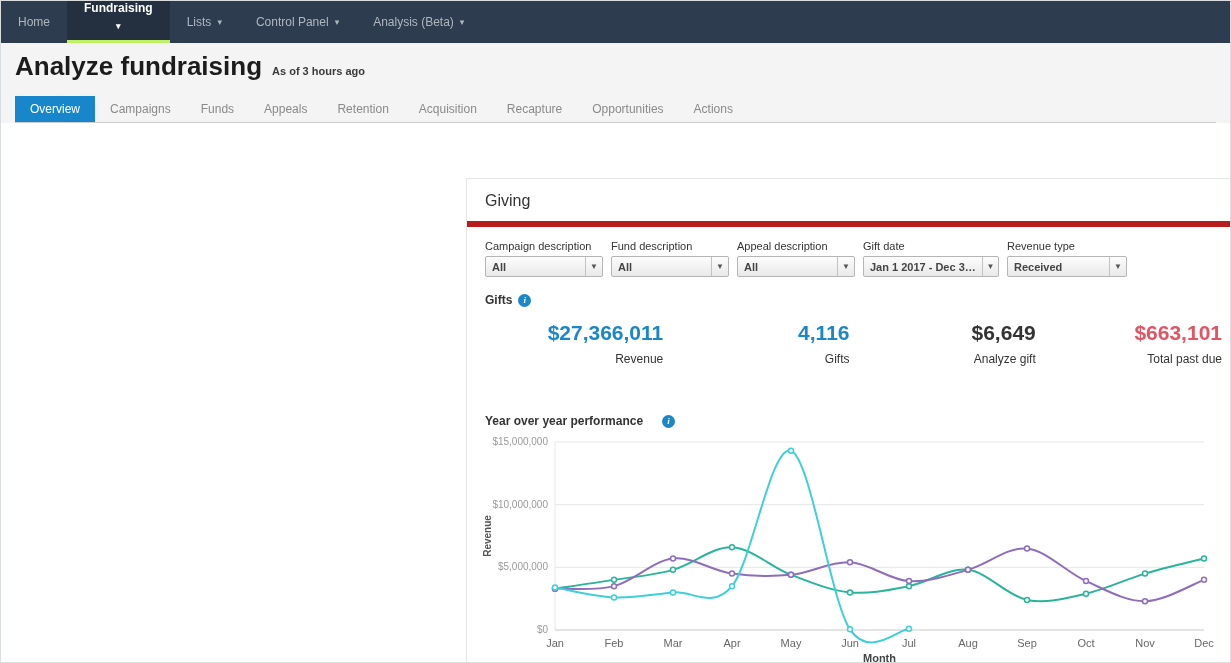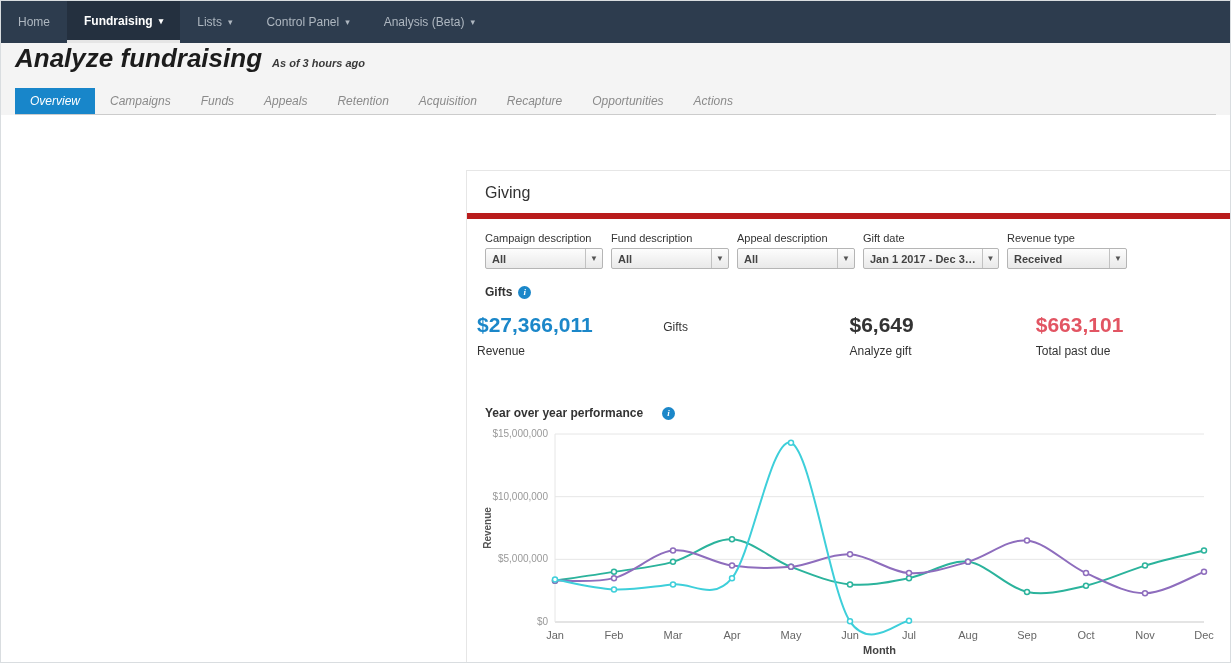--- a/index.html
+++ b/index.html
@@ -2,25 +2,25 @@
 <html><head>
 <meta charset="utf-8">
 <style>
   * { margin:0; padding:0; box-sizing:border-box; }
   body { font-family:"Liberation Sans", sans-serif; background:#fff; }
   #app { width:1231px; height:663px; position:relative; overflow:hidden; border:1px solid #d9dde0; background:#b91c1c; }
 
   
   .topnav { height:42px; background:#2d3c4e; display:flex; align-items:stretch; }
   .nav-item { display:flex; align-items:center; padding:0 17px; color:#aeb7c0; font-size:12px; cursor:pointer; gap:6px; }
-  .nav-item.active { background:#24303f; color:#fff; border-bottom:3px solid #e5e5e5; font-weight:bold; }
+  .nav-item.active { background:#24303f; color:#fff; border-bottom:3px solid #bef264; font-weight:bold;flex-direction:column; }
   .caret { font-size:9px; color:inherit; }
 
   
-  .page-header { background:#f4f4f4; padding:0 14px 0 14px;font-style:italic; }
+  .page-header { background:#f4f4f4; padding:8px 14px 0 14px; }
   .title-row { display:flex; align-items:baseline; gap:10px; }
   .page-title { font-size:26px; font-weight:bold; color:#1c1c1c; }
   .as-of { font-size:11px; color:#3a3a3a; font-weight:bold; }
 
   
   .tabs { display:flex; margin-top:14px; border-bottom:1px solid #ccc; }
   .tab { padding:6px 15px; font-size:12px; color:#8a8a8a; cursor:pointer; }
   .tab.active { background:#1886ca; color:#fff; }
 
   
@@ -40,21 +40,21 @@
   .select .sel-arrow { width:17px; align-self:stretch; display:flex; align-items:center; justify-content:center; border-left:1px solid #c2c2c2; color:#555; font-size:8px; }
   .w146 { width:118px; } .w136 { width:136px; } .w120 { width:120px; }
 
   
   .gifts-row { padding:8px 18px 2px 18px; display:flex; align-items:center; gap:6px; }
   .section-label { font-size:12px; font-weight:bold; color:#333; }
   .info-icon { display:inline-flex; width:13px; height:13px; border-radius:50%; background:#1b87c9; color:#fff; font-size:9px; font-weight:bold; align-items:center; justify-content:center; font-family:"Liberation Serif", serif; font-style:italic; cursor:pointer; }
 
   
   .kpi-row { display:flex; padding:12px 10px 14px 10px; }
-  .kpi { flex:1; text-align:left; }
+  .kpi { flex:1; text-align:right; }
   .kpi-value { font-size:21px; font-weight:bold; }
   .kpi-label { font-size:12px; color:#333; margin-top:7px; }
 
   
   .chart-heading-row { padding:6px 18px 2px 18px; display:flex; align-items:center; gap:19px;margin-top:28px; }
   .chart-wrap { padding:2px 8px 0 10px; }
   .legend { display:flex; gap:18px; margin:4px 0 0 98px; }
   .legend-item { display:flex; align-items:center; gap:5px; font-size:11px; color:#444; cursor:pointer; }
   .legend-swatch { width:10px; height:10px; display:inline-block; }
 </style>
@@ -151,20 +151,21 @@
         <span class="section-label">Gifts</span>
         <span class="info-icon">i</span>
       </div>
 
       <div class="kpi-row">
         <div class="kpi">
           <div class="kpi-value" style="color: rgb(27, 135, 201);">$27,366,011</div>
           <div class="kpi-label">Revenue</div>
         </div>
         <div class="kpi">
+          <div class="kpi-value" style="color: rgb(27, 135, 201);">4,116</div>
           <div class="kpi-label">Gifts</div>
         </div>
         <div class="kpi">
           <div class="kpi-value" style="color: rgb(51, 51, 51);">$6,649</div>
           <div class="kpi-label">Analyze gift</div>
         </div>
         <div class="kpi">
           <div class="kpi-value" style="color: rgb(226, 85, 99);">$663,101</div>
           <div class="kpi-label">Total past due</div>
         </div>

